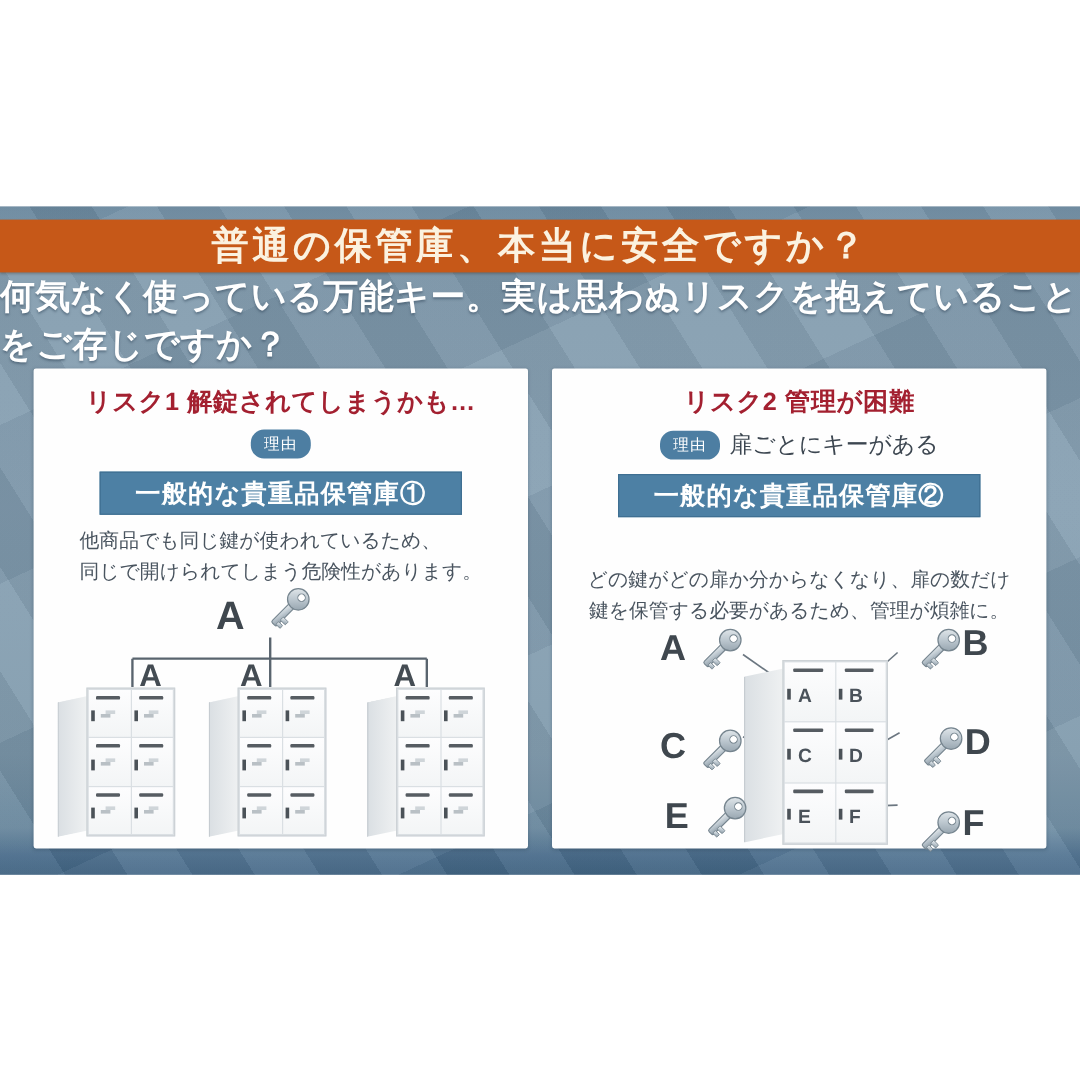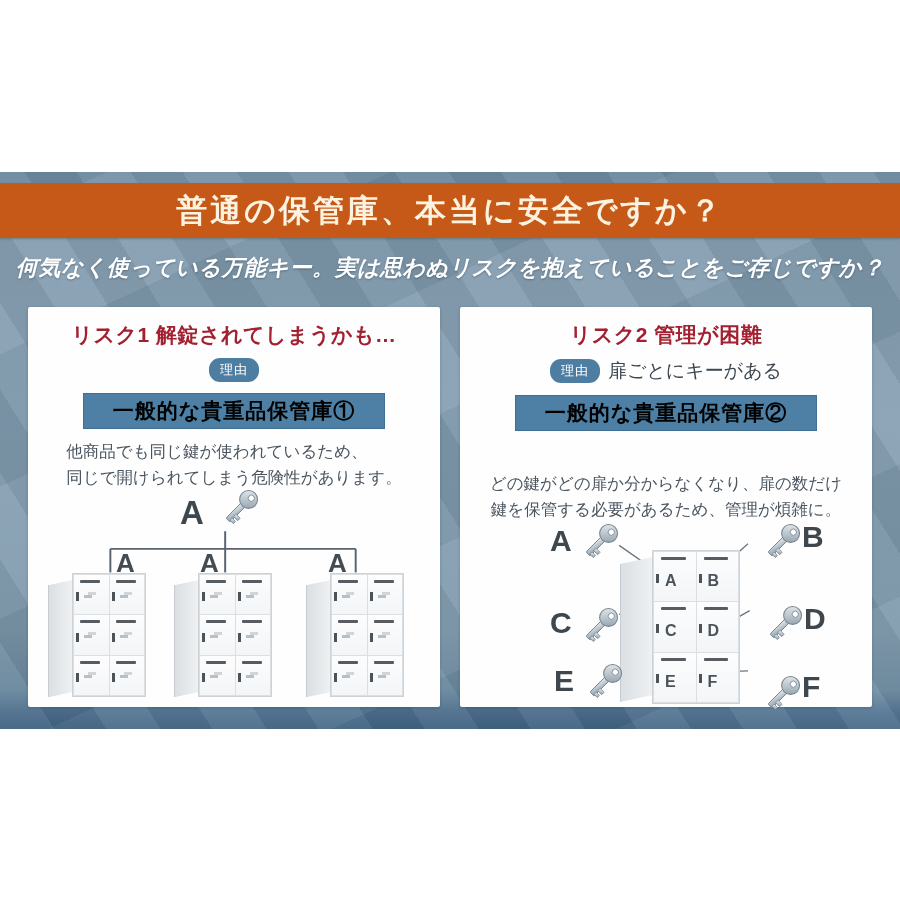--- a/index.html
+++ b/index.html
@@ -10,43 +10,43 @@
   .band{position:absolute;left:0;top:172px;width:900px;height:557px;
     background:linear-gradient(180deg,#6f8da3 0%,#7f99ac 10%,#8require 0,#839db0 45%,#7d98ab 82%,#6d8ca2 93%,#4e7190 97%,#436685 100%);
     background:linear-gradient(180deg,#6f8da3 0%,#7f99ac 10%,#839db0 45%,#7d98ab 82%,#6d8ca2 93%,#4e7190 97%,#436685 100%);}
   .band::before{content:"";position:absolute;inset:0;
     background:
       repeating-linear-gradient(58deg,rgba(255,255,255,0.05) 0 46px,rgba(0,0,0,0.045) 46px 90px),
       repeating-linear-gradient(-25deg,rgba(255,255,255,0.04) 0 120px,rgba(20,40,60,0.05) 120px 240px);
     pointer-events:none;}
 
   
-  .banner{position:absolute;left:0;top:11px;width:100%;height:55px;background:#c65818;
+  .banner{position:absolute;left:0;top:11px;width:100%;height:44px;background:#c65818;
     display:flex;align-items:center;justify-content:center;
     box-shadow:0 1px 2px rgba(40,20,0,0.25);}
   .banner h1{margin:0;font-family:"Liberation Serif",serif;font-weight:bold;
     font-size:31px;color:#fbf2e0;letter-spacing:3px;}
 
   .subtitle{position:absolute;left:0;top:76px;width:100%;height:40px;
     display:flex;align-items:center;justify-content:center;
-    color:#ffffff;font-weight:bold;font-size:22px;letter-spacing:0.5px;
-    text-shadow:0 1px 2px rgba(30,50,70,0.4);font-style:italic;}
+    color:#ffffff;font-weight:bold;font-size:29px;letter-spacing:0.5px;
+    text-shadow:0 1px 2px rgba(30,50,70,0.4);}
 
   .cards{position:absolute;left:28px;top:135px;width:844px;height:400px;display:flex;gap:20px;}
   .card{flex:1 1 0;background:#fefefe;border-radius:2px;display:flex;flex-direction:column;
     align-items:center;box-shadow:0 1px 3px rgba(20,40,60,0.25);}
 
   .card-title{margin-top:14px;font-size:21px;font-weight:bold;color:#a32030;letter-spacing:0.5px;}
   .reason-row{margin-top:9px;display:flex;align-items:center;gap:8px;}
   .reason-badge{background:#4d7ea2;color:#ffffff;font-size:13px;font-weight:normal;
     padding:3px 11px;border-radius:11px;letter-spacing:1px;}
   .reason-text{color:#3c4650;font-size:19px;}
   .cat-bar{margin-top:11px;width:300px;height:34px;background:#4d80a4;border:1px solid #3f6f92;
     display:flex;align-items:center;justify-content:center;
-    color:#000000;font-size:21px;font-weight:bold;letter-spacing:1px;}
+    color:#ffffff;font-size:21px;font-weight:bold;letter-spacing:1px;}
   .card-body{margin-top:10px;color:#49545f;font-size:16.5px;line-height:1.55;white-space:pre-line;}
   .body-center{}
   .body-left{text-align:center;padding:0 22px;margin-top:40px;}
 
   .illus{position:relative;flex:1;width:100%;}
 
   
   .key{position:absolute;width:50px;height:50px;}
   .key-label{position:absolute;font-size:30px;font-weight:bold;color:#3f474e;line-height:1;}
   .top-key-label{font-size:33px;}

